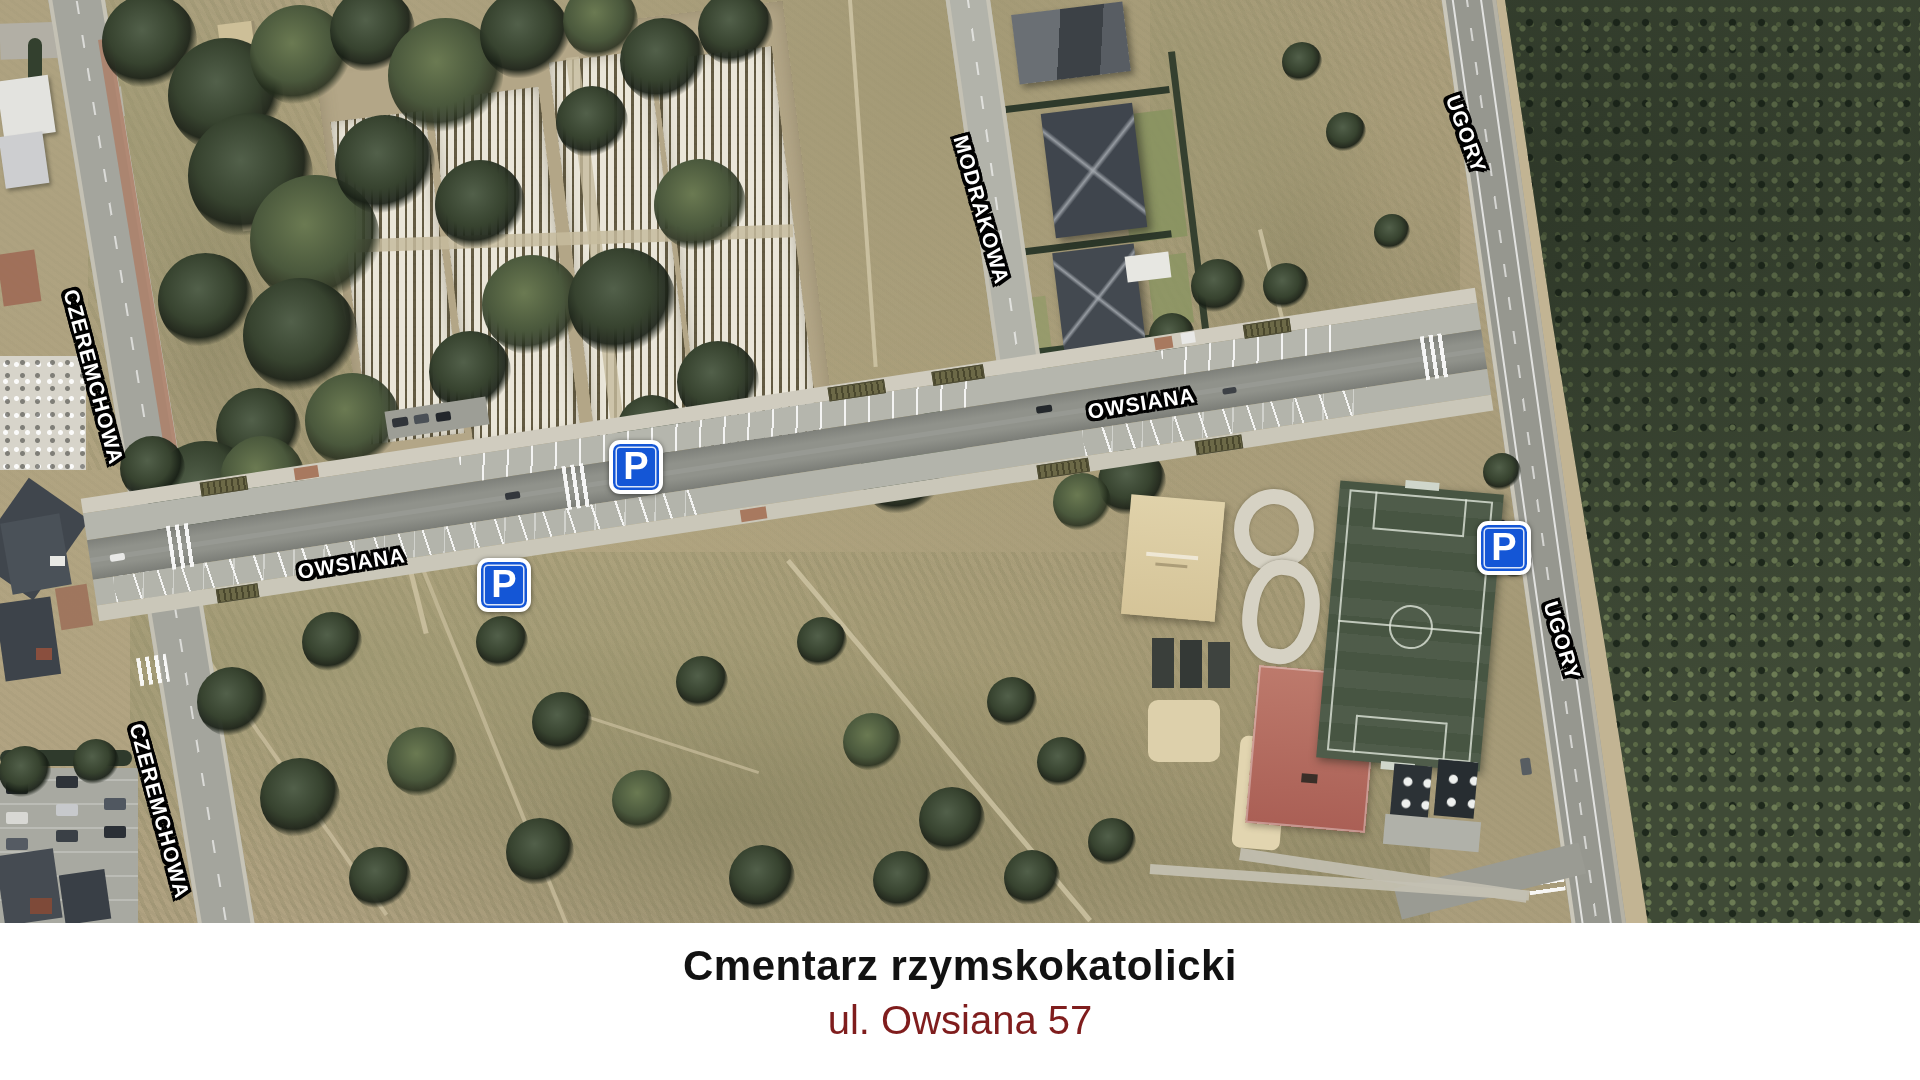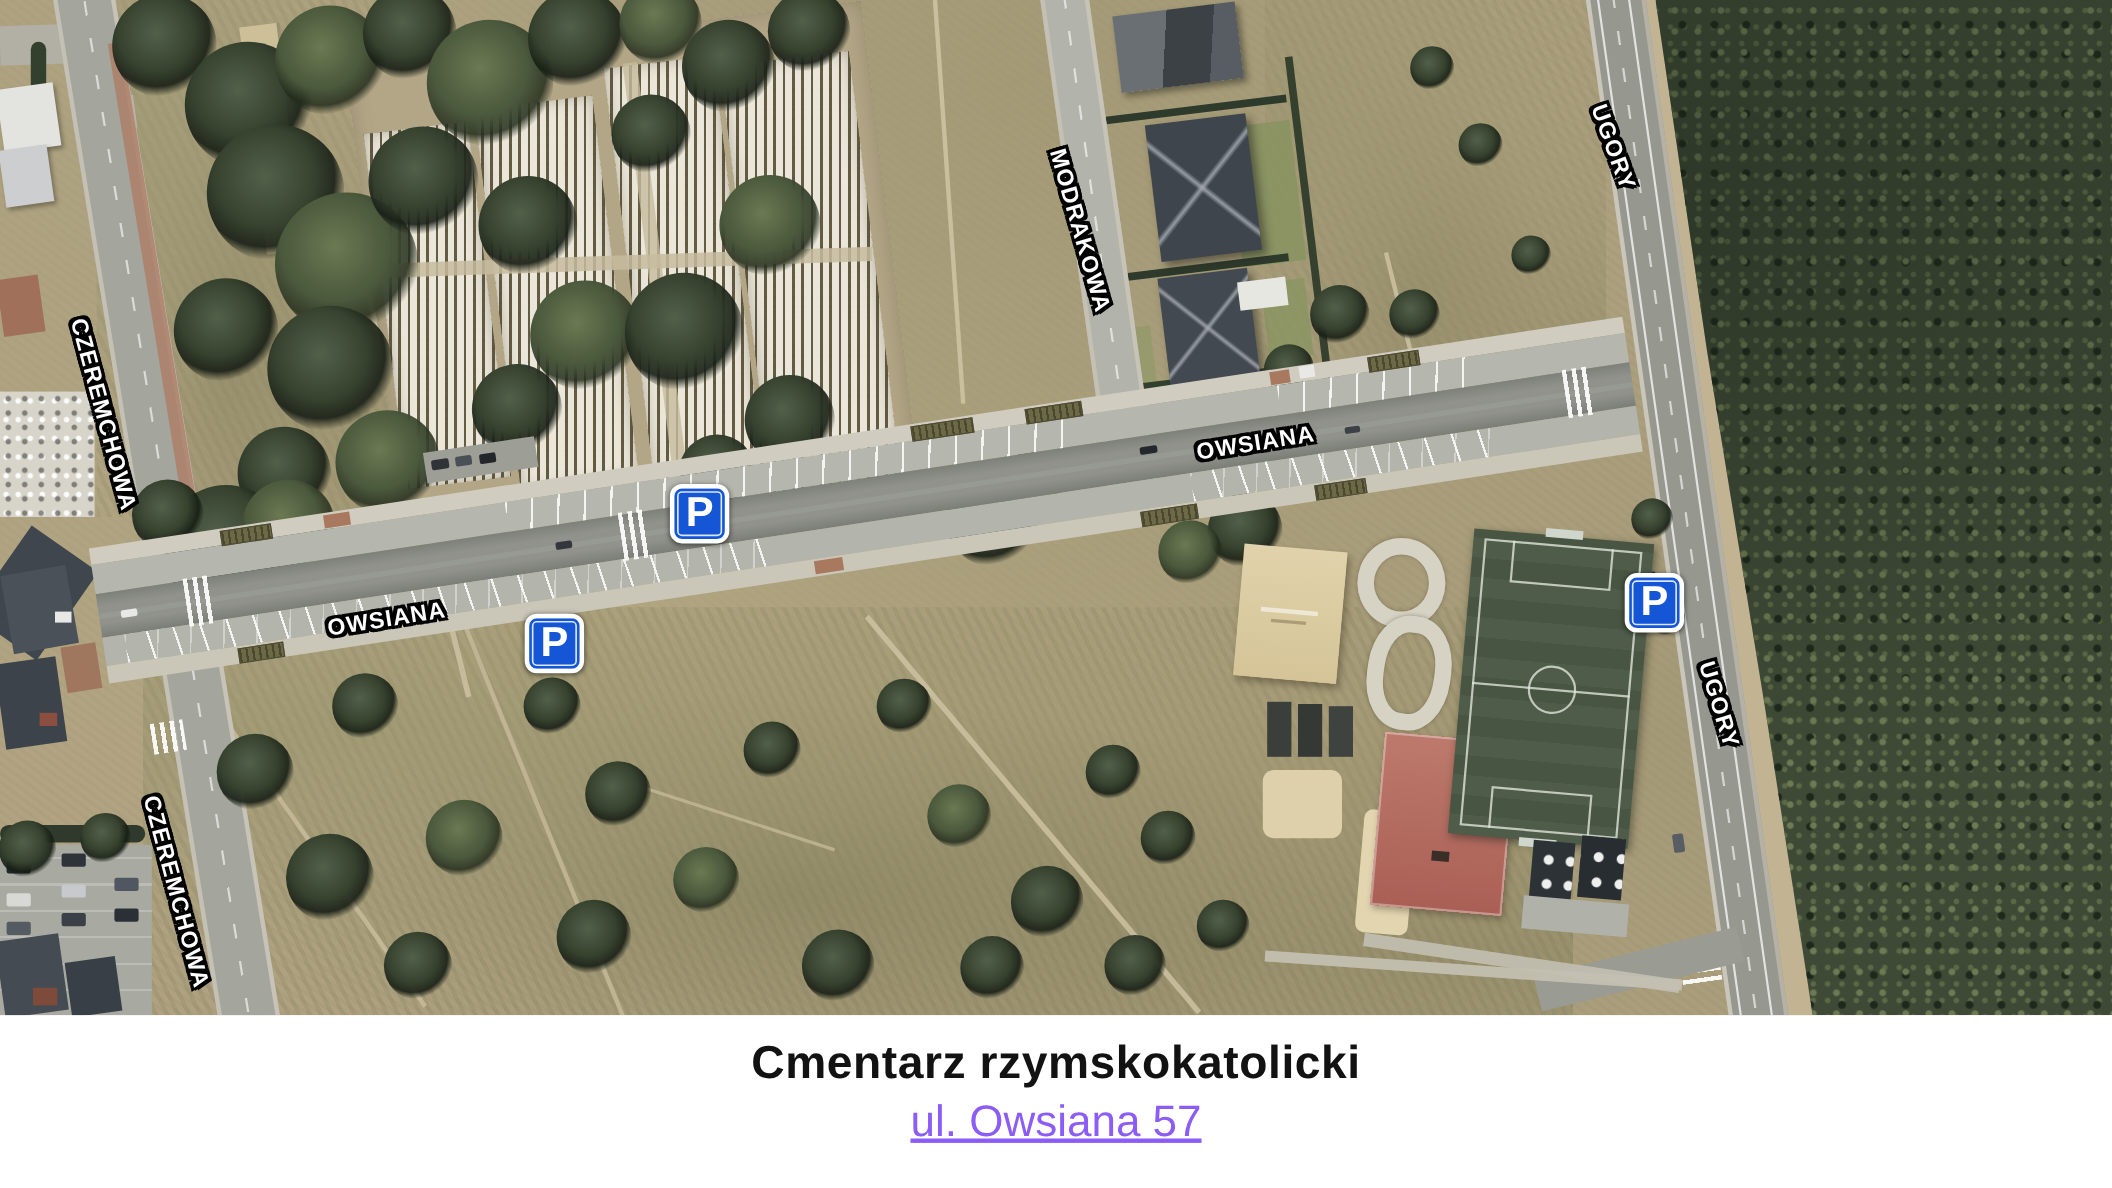--- a/index.html
+++ b/index.html
@@ -79,21 +79,21 @@
   .psign span{color:#fff;font-weight:bold;font-size:38px;line-height:1;transform:translateY(-1px);}
   
   .slabel{position:absolute;color:#fff;font-weight:bold;font-size:21px;letter-spacing:1px;white-space:nowrap;
      transform-origin:0 50%;
      text-shadow:-3px -3px 0 #000,3px -3px 0 #000,-3px 3px 0 #000,3px 3px 0 #000,
                  -3px 0 0 #000,3px 0 0 #000,0 -3px 0 #000,0 3px 0 #000,
                  -2px -2px 0 #000,2px -2px 0 #000,-2px 2px 0 #000,2px 2px 0 #000;}
   
   .caption{position:absolute;left:0;top:923px;width:1920px;height:157px;background:#ffffff;text-align:center;}
   .cap-title{margin:16px 0 0 0;font-size:42px;line-height:54px;font-weight:bold;color:#121212;letter-spacing:.5px;}
-  .cap-sub{margin:4px 0 0 0;font-size:40px;line-height:46px;font-weight:normal;color:#8b5cf6;text-decoration:underline;}
+  .cap-sub{margin:4px 0 0 0;font-size:40px;line-height:46px;font-weight:normal;color:#7f1d1d;}
 </style>
 </head>
 <body>
 
 <div class="stage">
   <div class="map">
 
     <div class="abs scrub" style="left:130px;top:552px;width:1300px;height:371px;"></div>
     <div class="abs scrub" style="left:88px;top:0;width:265px;height:470px;opacity:.8;"></div>
     <div class="abs scrub" style="left:1150px;top:0;width:310px;height:380px;opacity:.65;"></div>

